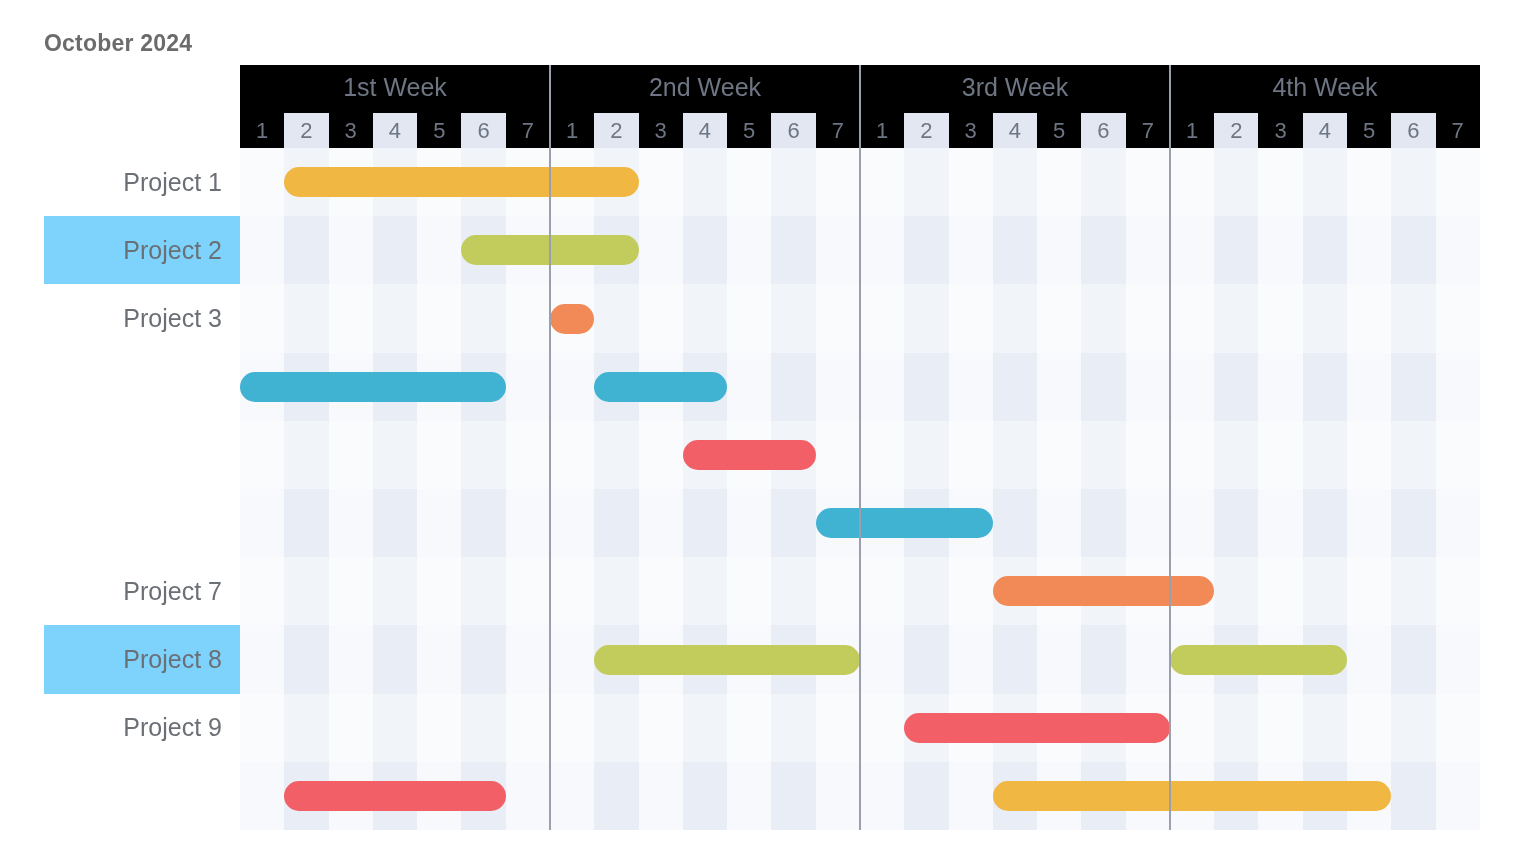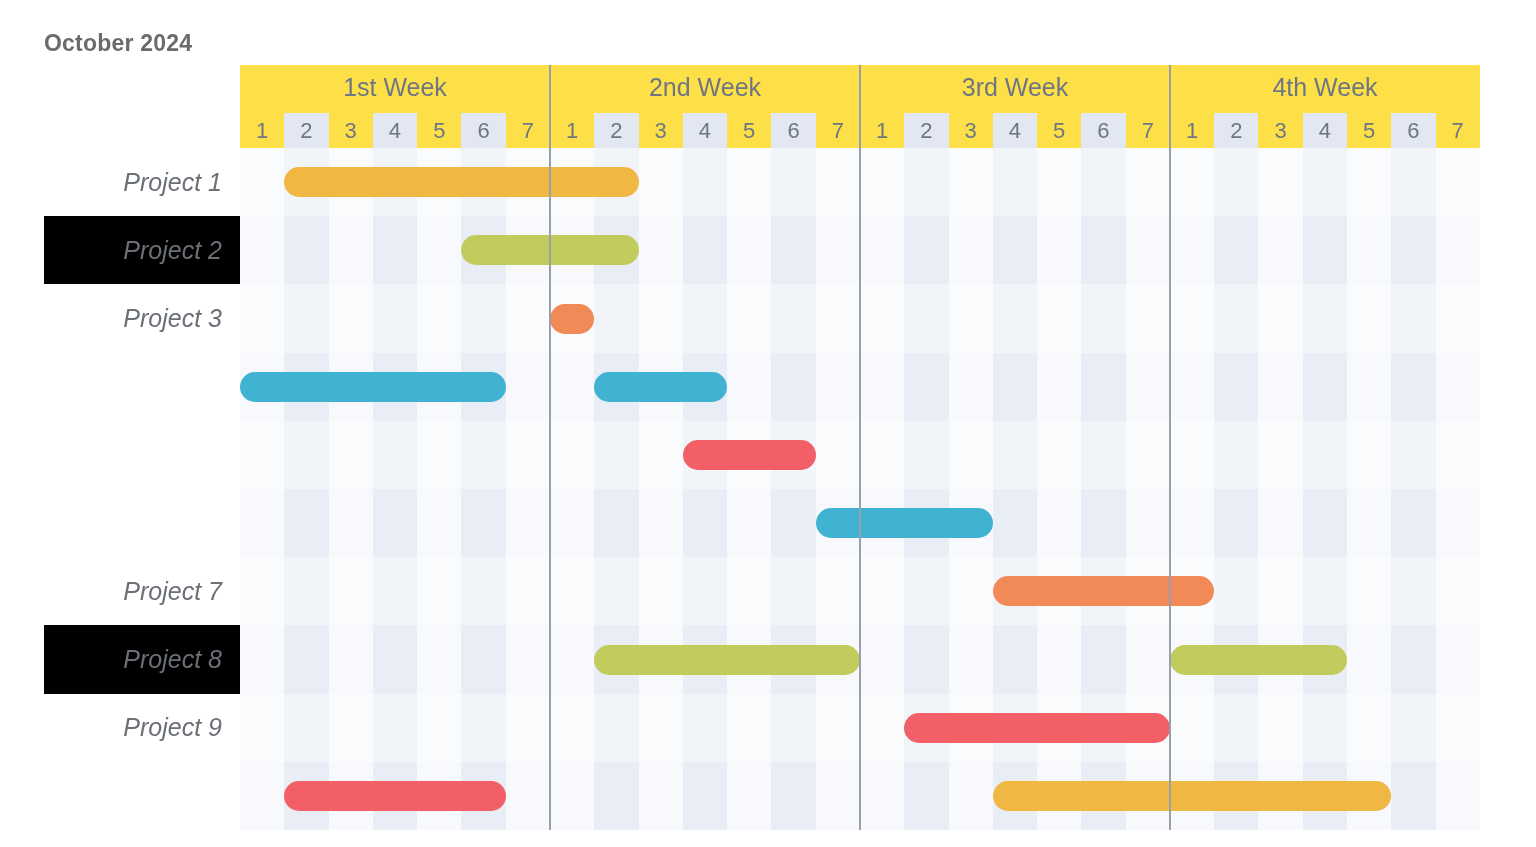--- a/index.html
+++ b/index.html
@@ -40,21 +40,21 @@
     left: 196px; top: 0;
     width: 1240px; height: 765px;
     background: #f7f9fc;
   }
 
   
   .head {
     position: absolute;
     left: 0; top: 0;
     width: 1240px; height: 83px;
-    background: #fde047;
+    background: #000000;
   }
   .week-row {
     position: absolute;
     left: 0; top: 0;
     width: 1240px; height: 48px;
     display: flex;
   }
   .week-cell {
     flex: 1 1 0;
     display: flex;
@@ -118,23 +118,22 @@
     left: 0;
     width: 196px;
     height: 66.6px;
     display: flex;
     align-items: center;
     justify-content: flex-end;
     padding-right: 18px;
     font-size: 25px;
     color: #6b6f76;
     white-space: nowrap;
-    font-style: italic;
-  }
-  .row-label.shade { background: #000000; }
+  }
+  .row-label.shade { background: #7dd3fc; }
 
   
   .bar {
     position: absolute;
     height: 30px;
     border-radius: 15px;
   }
 </style>
 </head>
 <body>

